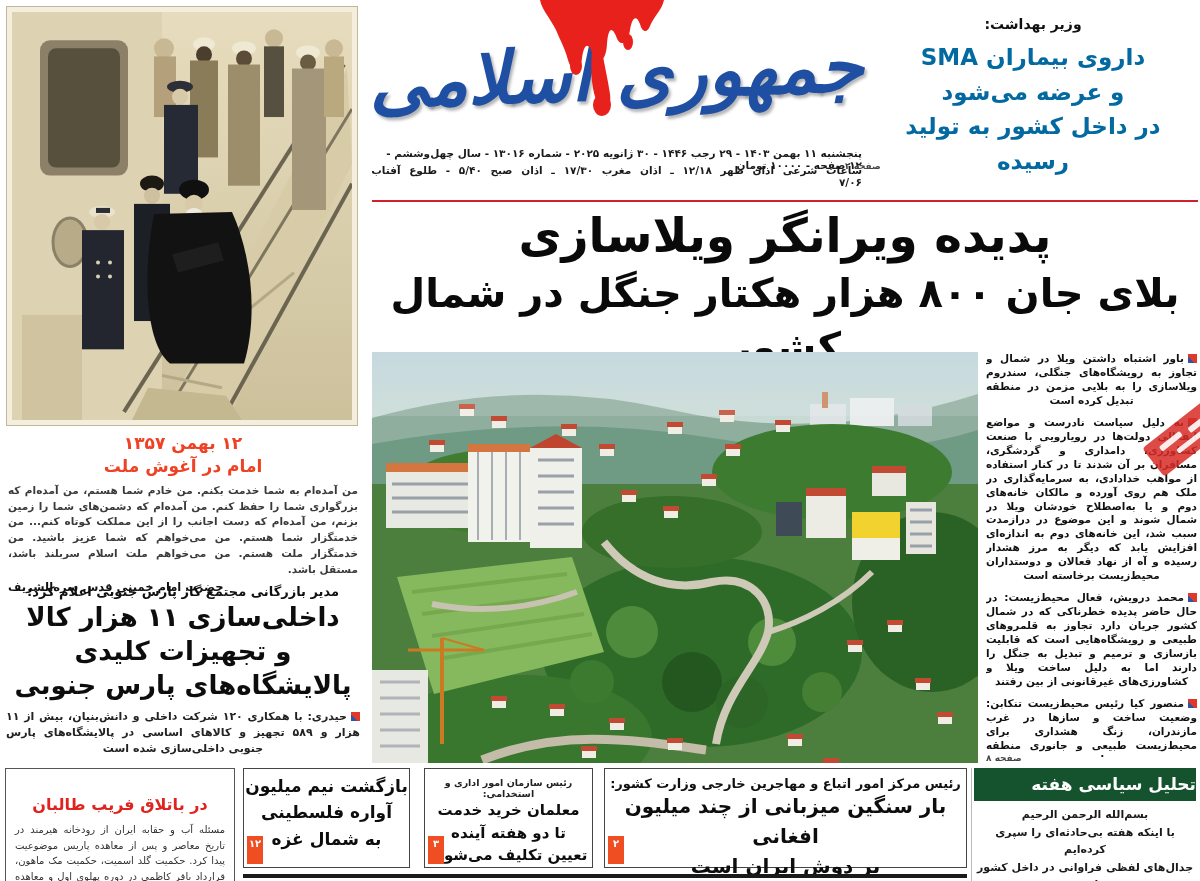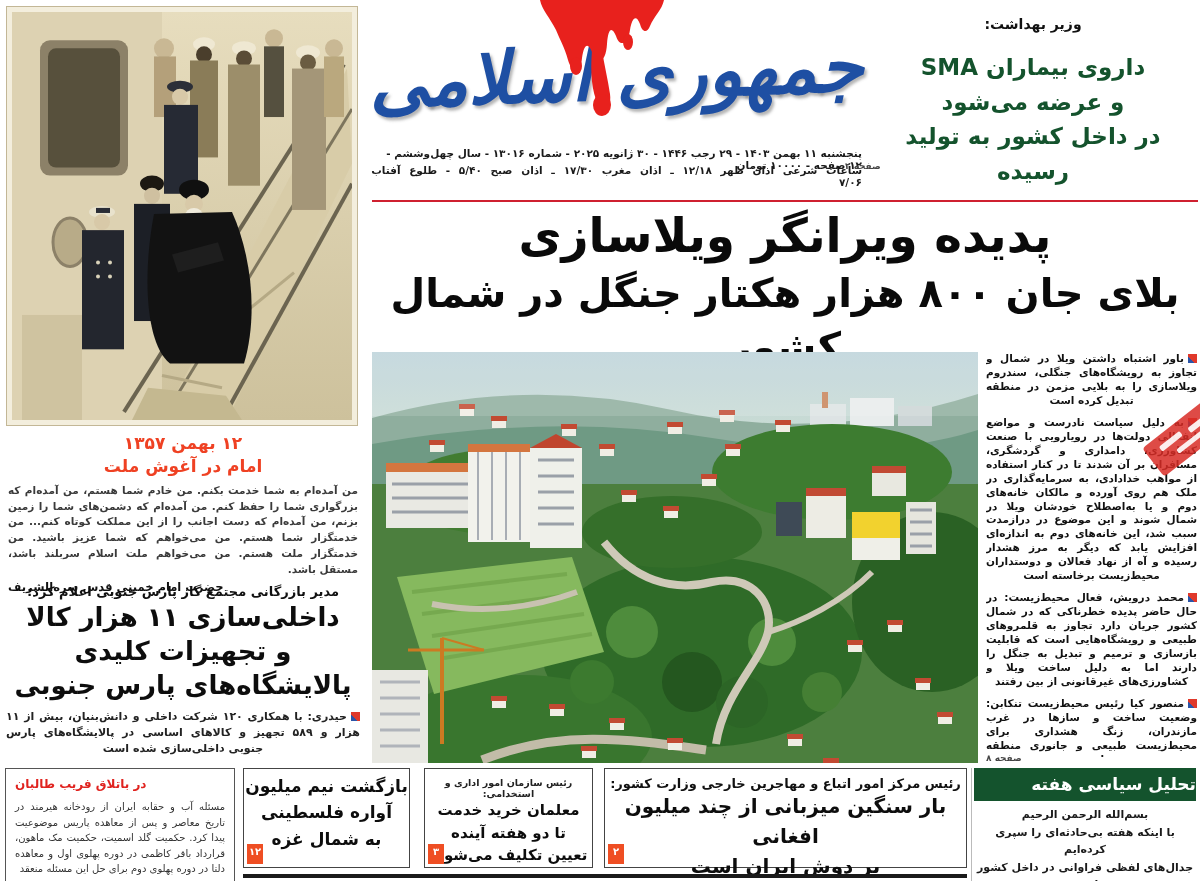--- a/index.html
+++ b/index.html
@@ -20,36 +20,36 @@
   
   .pars{left:6px;top:584px;width:354px;text-align:center;}
   .pars-kicker{font-size:13px;font-weight:bold;color:#111;}
   .pars-headline{font-size:26px;font-weight:bold;color:#0d0d0d;line-height:1.3;margin-top:2px;}
   .pars-bullet{margin-top:7px;font-size:11px;font-weight:bold;color:#222;text-align:justify;
                text-align-last:center;line-height:1.45;}
   .pars-ref{font-size:9px;color:#555;text-align:left;margin-top:20px;font-weight:bold;}
   
   .taliban{left:5px;top:768px;width:230px;height:120px;border:1px solid #555;
            box-sizing:border-box;padding:5px 9px;background:#fff;}
-  .taliban-title{color:#e0231f;font-weight:bold;font-size:12px;text-align:left;margin:3px 0 8px;}
+  .taliban-title{color:#e0231f;font-weight:bold;font-size:16px;text-align:center;margin:21px 0 8px;}
   .taliban-body{font-size:10px;color:#333;line-height:1.55;text-align:justify;}
   
   .logo-wrap{left:368px;top:4px;width:496px;height:140px;display:flex;align-items:center;
              justify-content:center;}
   .logo-text{font-size:72px;font-weight:bold;font-style:italic;color:#1e4fa3;
              transform:rotate(-2deg);text-shadow:2px 3px 3px rgba(90,90,90,.45);white-space:nowrap;}
   .drip{left:532px;top:0;width:140px;height:118px;z-index:3;pointer-events:none;}
   .dateline1{left:370px;top:147px;width:492px;font-size:10.5px;font-weight:bold;color:#1a1a1a;
              text-align:right;}
   .dateline2{left:370px;top:164px;width:492px;font-size:10.5px;font-weight:bold;color:#1a1a1a;
              text-align:right;word-spacing:5px;}
   
   .sma{left:868px;top:16px;width:330px;text-align:center;}
   .sma-kicker{font-size:14px;font-weight:bold;color:#111;}
-  .sma-headline{font-size:23px;font-weight:bold;color:#14532d;line-height:1.5;margin-top:18px;}
+  .sma-headline{font-size:23px;font-weight:bold;color:#0369a1;line-height:1.5;margin-top:8px;}
   .sma-ref{left:845px;top:161px;font-size:9px;color:#444;font-weight:bold;}
   .red-rule{left:372px;top:200px;width:826px;height:2px;background:#cf2030;}
   
   .lead{left:372px;top:207px;width:826px;text-align:center;color:#0a0a0a;}
   .lead-l1{font-size:47px;font-weight:bold;line-height:1.25;}
   .lead-l2{font-size:40px;font-weight:bold;line-height:1.35;}
   
   .aerial{left:372px;top:352px;width:606px;height:411px;}
   .aerial svg{display:block;width:100%;height:100%;}
   
@@ -62,21 +62,21 @@
   .stamp{left:1142px;top:412px;width:106px;height:36px;background:rgba(216,44,38,.85);
          transform:rotate(-38deg);border-radius:4px;z-index:4;}
   .stamp i{position:absolute;background:rgba(255,255,255,.9);border-radius:2px;}
   
   .analysis-banner{left:974px;top:768px;width:222px;height:33px;background:#14532d;color:#fff;
                    font-size:17px;font-weight:bold;text-align:right;line-height:33px;}
   .analysis-body{left:974px;top:806px;width:222px;font-size:11px;font-weight:bold;color:#1a1a1a;
                  text-align:center;line-height:1.6;}
   
   .bbox{border:1px solid #444;background:#fff;box-sizing:border-box;text-align:center;}
-  .bbox .badge{position:absolute;left:3px;bottom:3px;width:16px;height:20px;background:#ef4e23;
+  .bbox .badge{position:absolute;left:3px;bottom:3px;width:16px;height:28px;background:#ef4e23;
                color:#fff;font-size:10px;font-weight:bold;line-height:16px;text-align:center;}
   .box-pal{left:243px;top:768px;width:167px;height:100px;padding-top:4px;}
   .box-pal .bl{font-size:17px;font-weight:bold;line-height:1.55;color:#0d0d0d;}
   .box-tea{left:424px;top:768px;width:169px;height:100px;padding-top:8px;}
   .box-tea .kick{font-size:9.5px;font-weight:bold;color:#222;}
   .box-tea .bl{font-size:15px;font-weight:bold;line-height:1.5;color:#0d0d0d;}
   .box-afg{left:604px;top:768px;width:363px;height:100px;padding-top:7px;}
   .box-afg .kick{font-size:13px;font-weight:bold;color:#111;}
   .box-afg .bl{font-size:20px;font-weight:bold;line-height:1.5;color:#0d0d0d;}
   .black-rule{left:243px;top:874px;width:724px;height:4px;background:#1a1a1a;}

